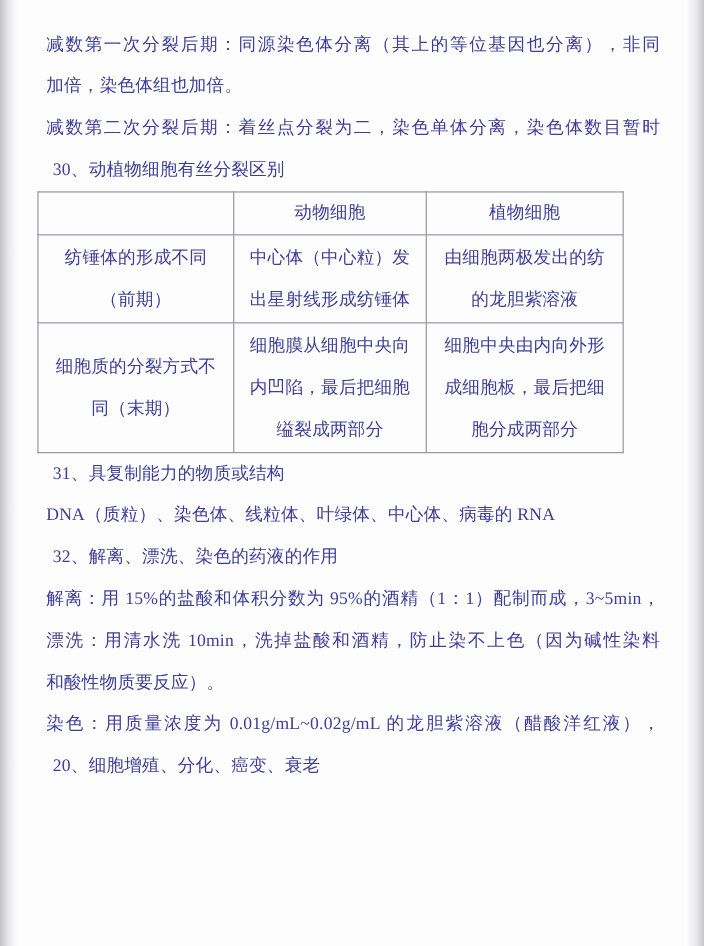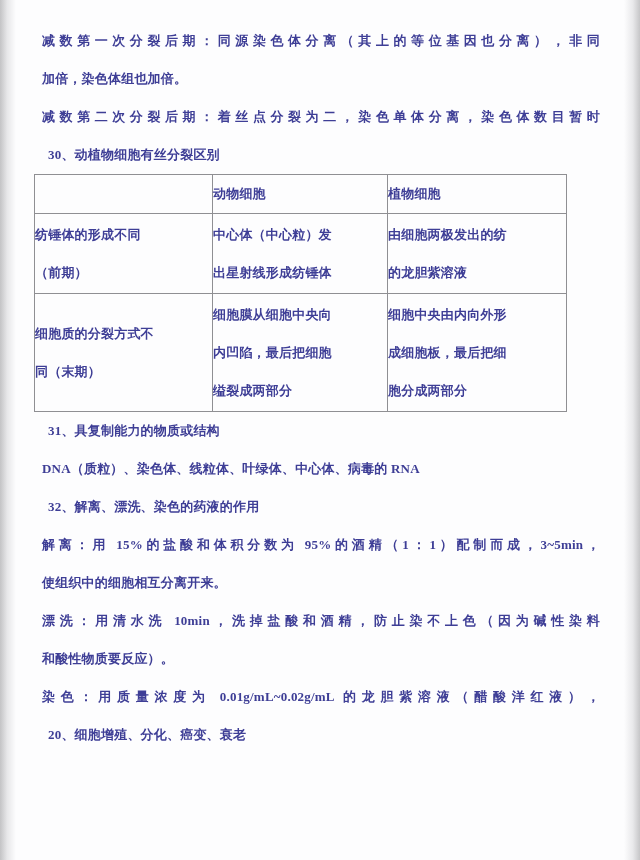--- a/index.html
+++ b/index.html
@@ -9,38 +9,38 @@
     font-family:"Liberation Serif","DejaVu Serif",serif;
   }
   .page{position:relative;width:640px;height:860px;background:#fdfdfe;}
   .edge{position:absolute;top:0;bottom:0;width:16px;pointer-events:none;z-index:3;}
   .edge.left{left:0;background:linear-gradient(to right,#c3c3c5 0%,#e7e7e9 45%,rgba(255,255,255,0) 100%);}
   .edge.right{right:0;background:linear-gradient(to left,#c6c6c8 0%,#e9e9eb 45%,rgba(255,255,255,0) 100%);}
   .doc{
     position:absolute;left:0;top:0;right:0;
     padding:22px 40px 0 42px;
     color:#3e3e96;
-    font-size:13px;
+    font-size:16px;
     line-height:38px;
     letter-spacing:0.2px;
-    font-weight:bold;
   }
   .para{margin:0;}
   .line{text-align:justify;}
   .line.fill{text-align-last:justify;}
   .heading{padding-left:6px;white-space:nowrap;}
   table.cmp{
     border-collapse:collapse;
     table-layout:fixed;
     width:532px;
     margin-left:-8px;
     height:236px;
   }
   table.cmp td{
     border:1px solid #8f8f93;
+    text-align:center;
     vertical-align:middle;
     padding:0;
   }
   tr.h-head{height:38px;}
   tr.h-r1{height:80px;}
   tr.h-r2{height:118px;}
   .cl{line-height:38px;white-space:nowrap;}
 </style>
 </head>
 <body>
@@ -110,21 +110,20 @@
     <div class="heading">31、具复制能力的物质或结构</div>
 
     <div class="para">
       <div class="line">DNA（质粒）、染色体、线粒体、叶绿体、中心体、病毒的 RNA</div>
     </div>
 
     <div class="heading">32、解离、漂洗、染色的药液的作用</div>
 
     <div class="para">
       <div class="line fill">解离：用 15%的盐酸和体积分数为 95%的酒精（1：1）配制而成，3~5min，</div>
-      <div class="line">使组织中的细胞相互分离开来。</div>
     </div>
 
     <div class="para">
       <div class="line fill">漂洗：用清水洗 10min，洗掉盐酸和酒精，防止染不上色（因为碱性染料</div>
       <div class="line">和酸性物质要反应）。</div>
     </div>
 
     <div class="para">
       <div class="line fill">染色：用质量浓度为 0.01g/mL~0.02g/mL 的龙胆紫溶液（醋酸洋红液），</div>
     </div>

